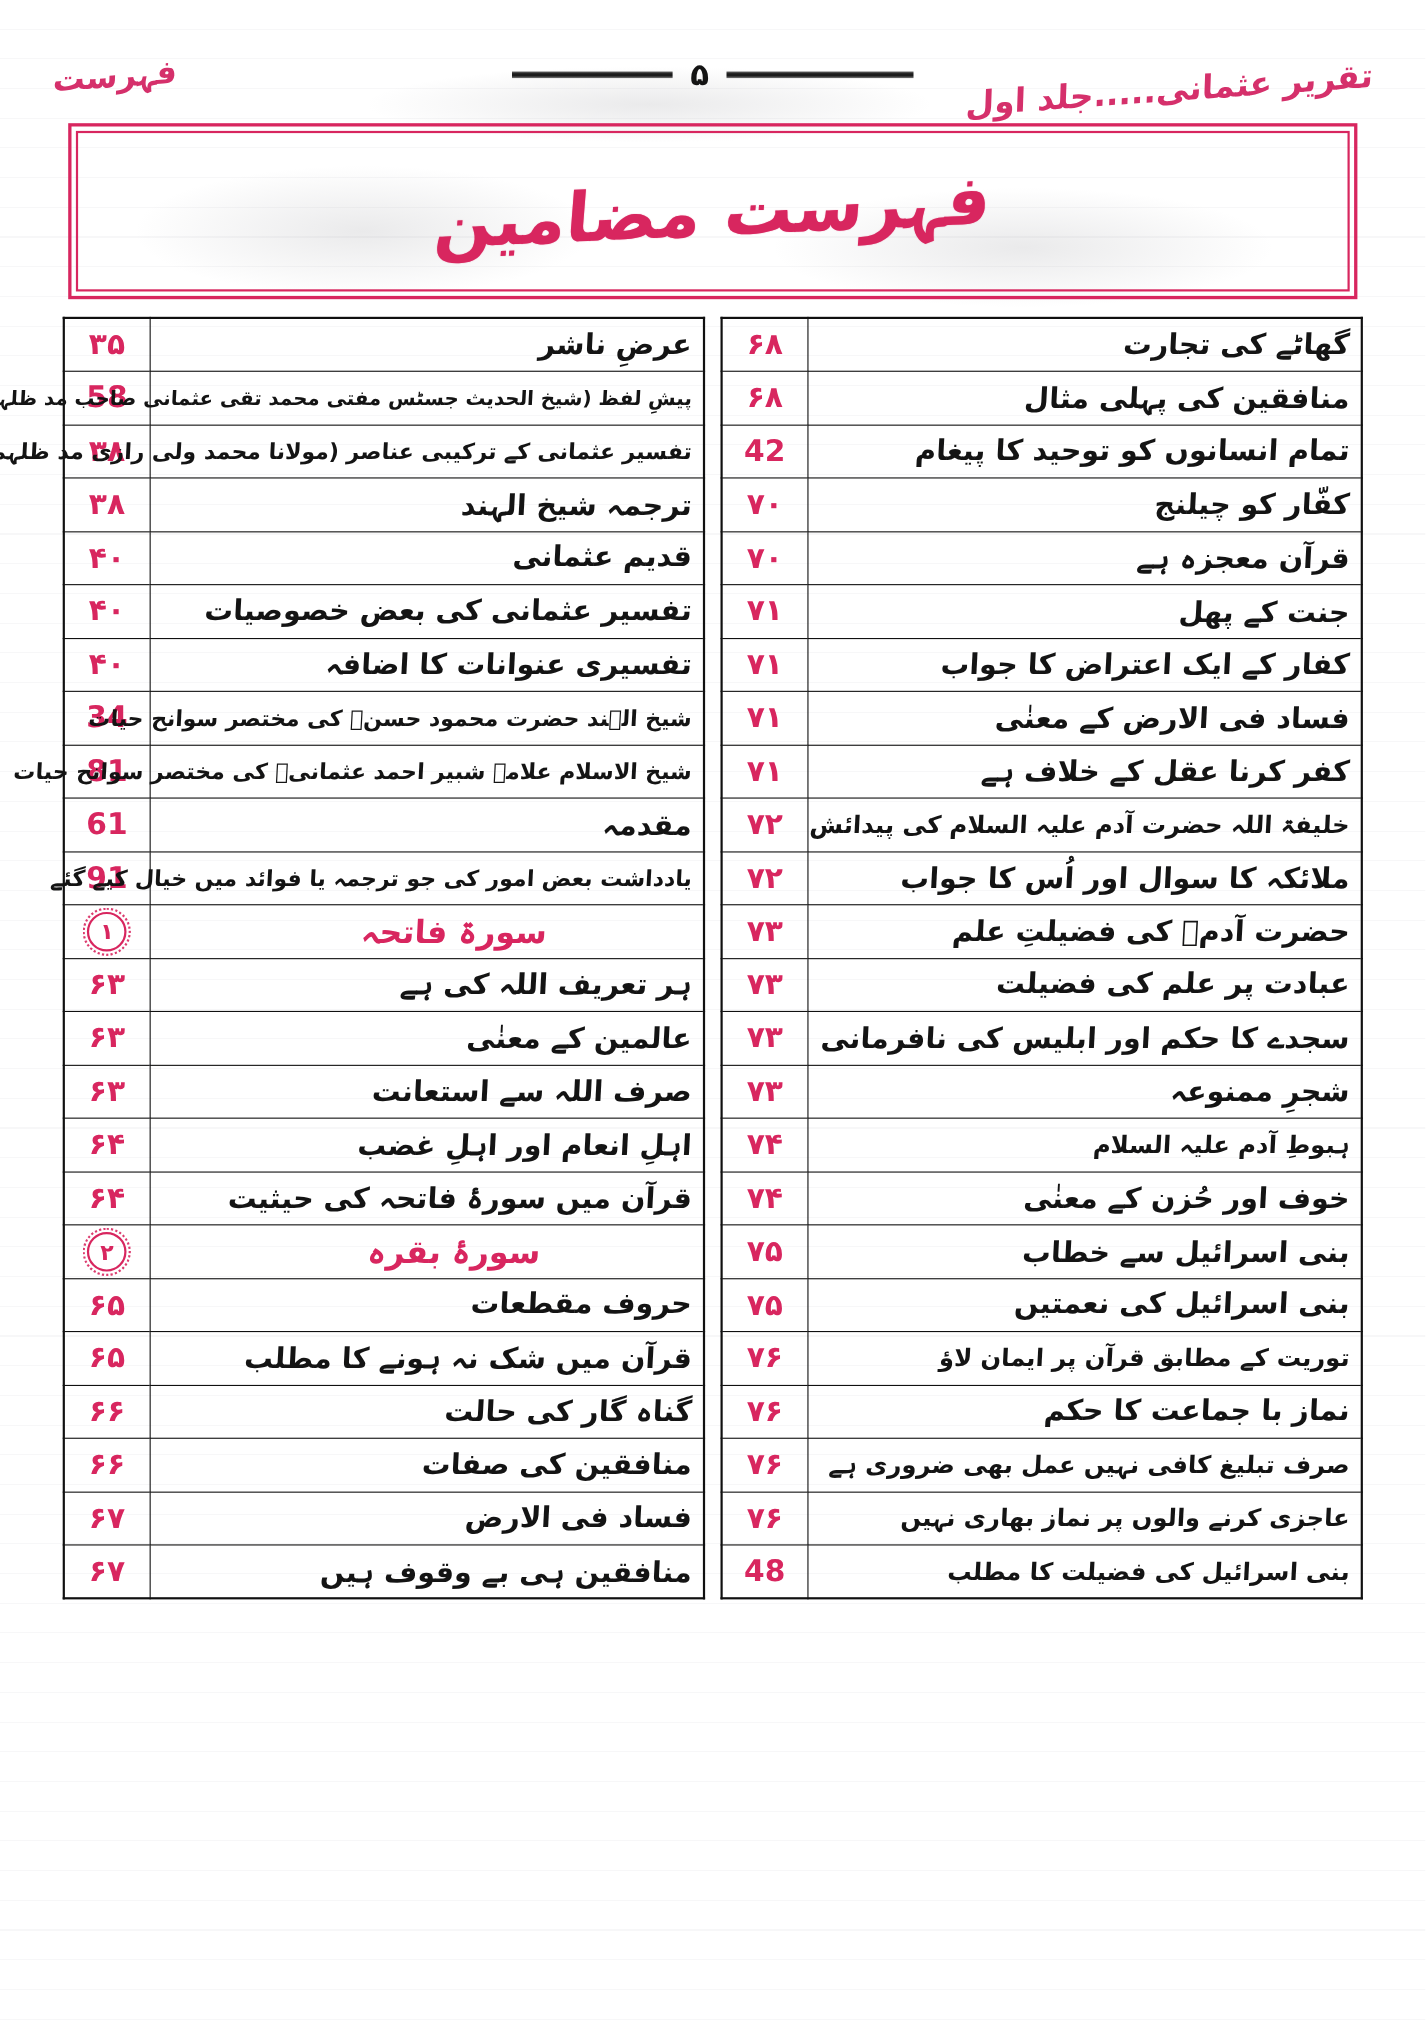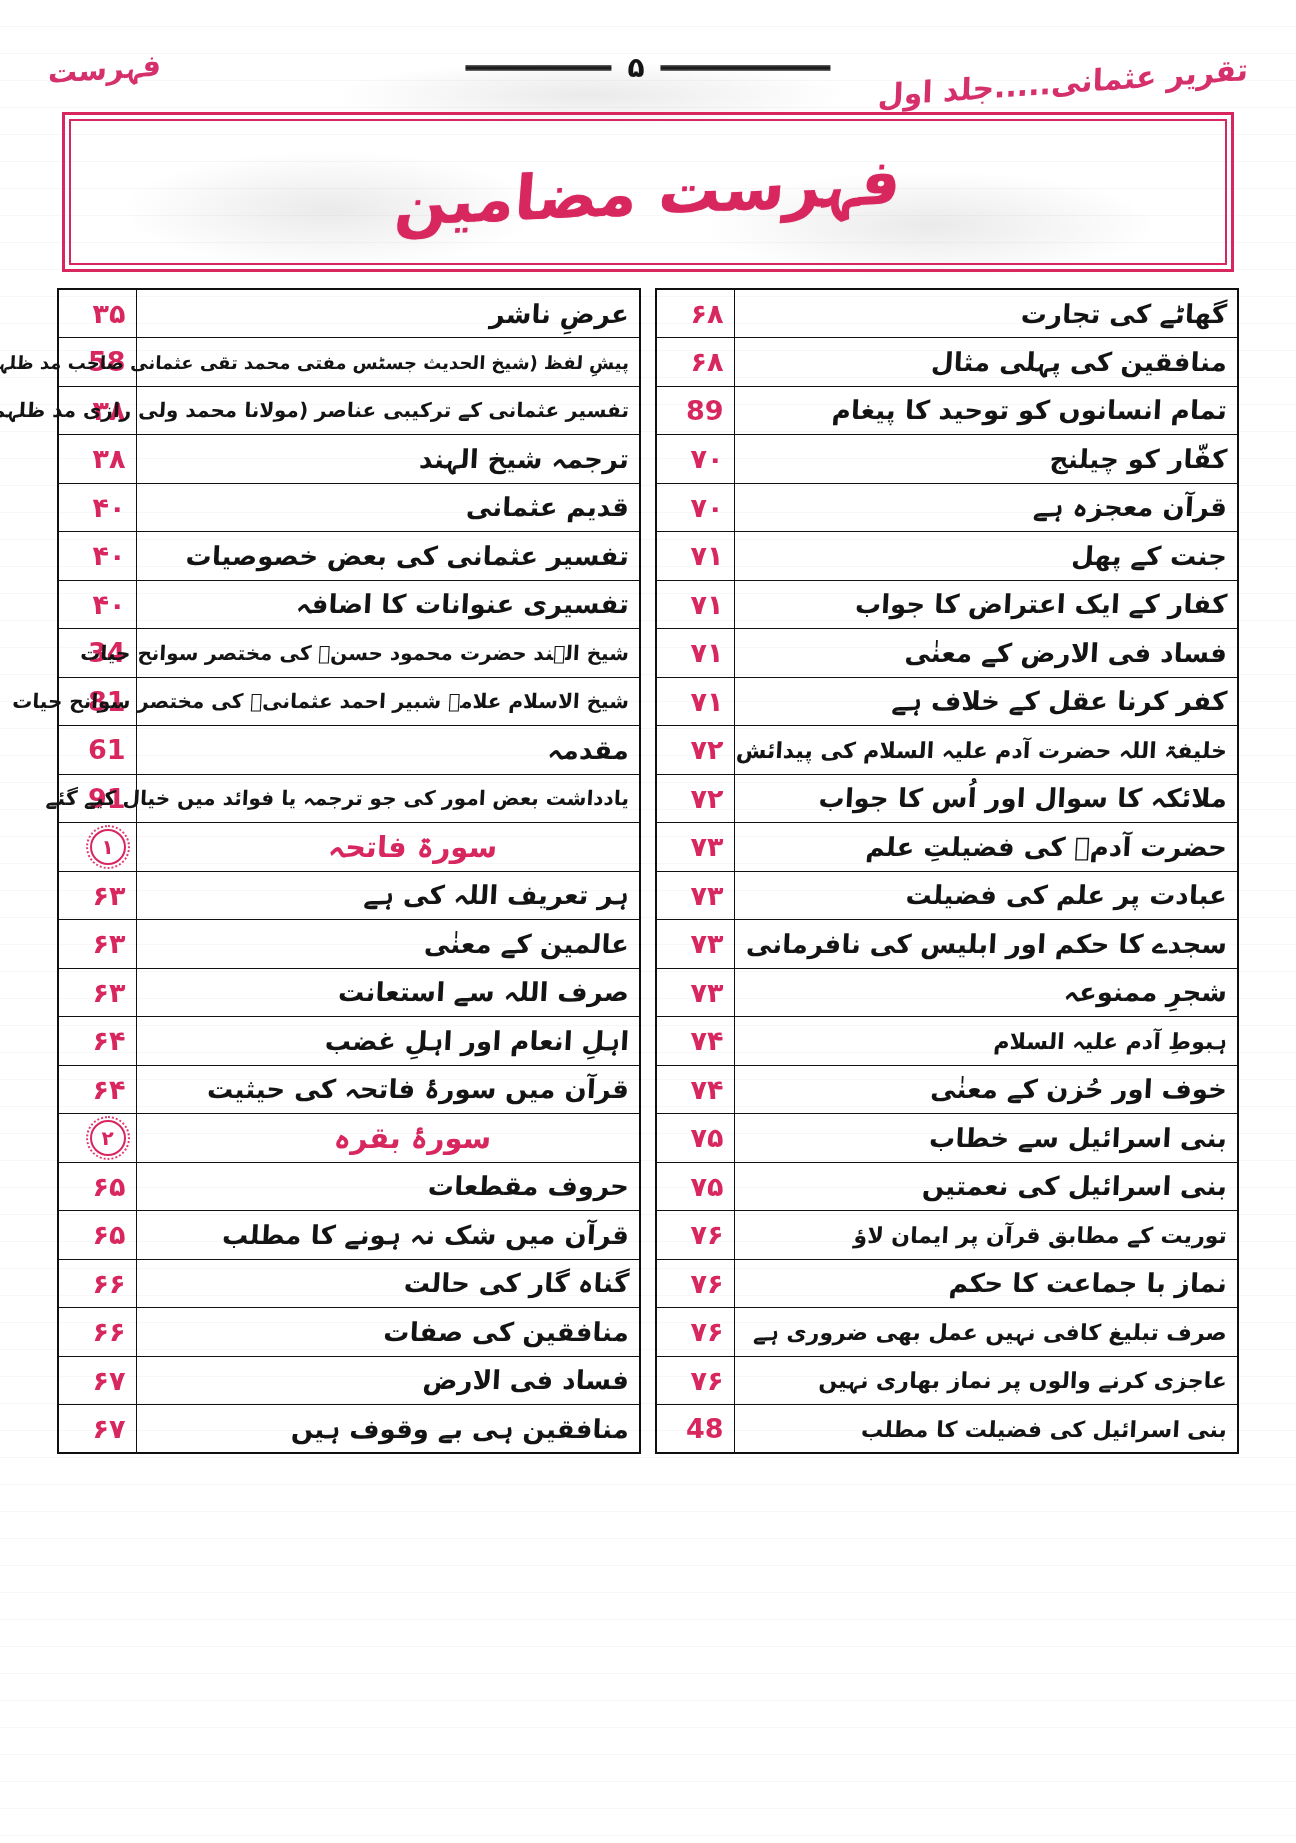--- a/index.html
+++ b/index.html
@@ -145,21 +145,21 @@
   }
   table.col td {
     border: 1.6px solid #101010;
     height: 48.5px;
     padding: 0 10px;
     vertical-align: middle;
     box-sizing: border-box;
   }
   td.c-page {
     width: 78px;
-    text-align: right;
+    text-align: center;
     padding: 0;
     color: #d8265f;
     font-size: 27px;
     font-weight: 700;
     direction: rtl;
   }
   td.c-title {
     text-align: right;
     font-size: 26px;
     color: #141414;
@@ -239,21 +239,21 @@
         <tr>
           <td class="c-title">گھاٹے کی تجارت</td>
           <td class="c-page">۶۸</td>
         </tr>
         <tr>
           <td class="c-title">منافقین کی پہلی مثال</td>
           <td class="c-page">۶۸</td>
         </tr>
         <tr>
           <td class="c-title">تمام انسانوں کو توحید کا پیغام</td>
-          <td class="c-page">89</td>
+          <td class="c-page">42</td>
         </tr>
         <tr>
           <td class="c-title">کفّار کو چیلنج</td>
           <td class="c-page">۷۰</td>
         </tr>
         <tr>
           <td class="c-title">قرآن معجزہ ہے</td>
           <td class="c-page">۷۰</td>
         </tr>
         <tr>

